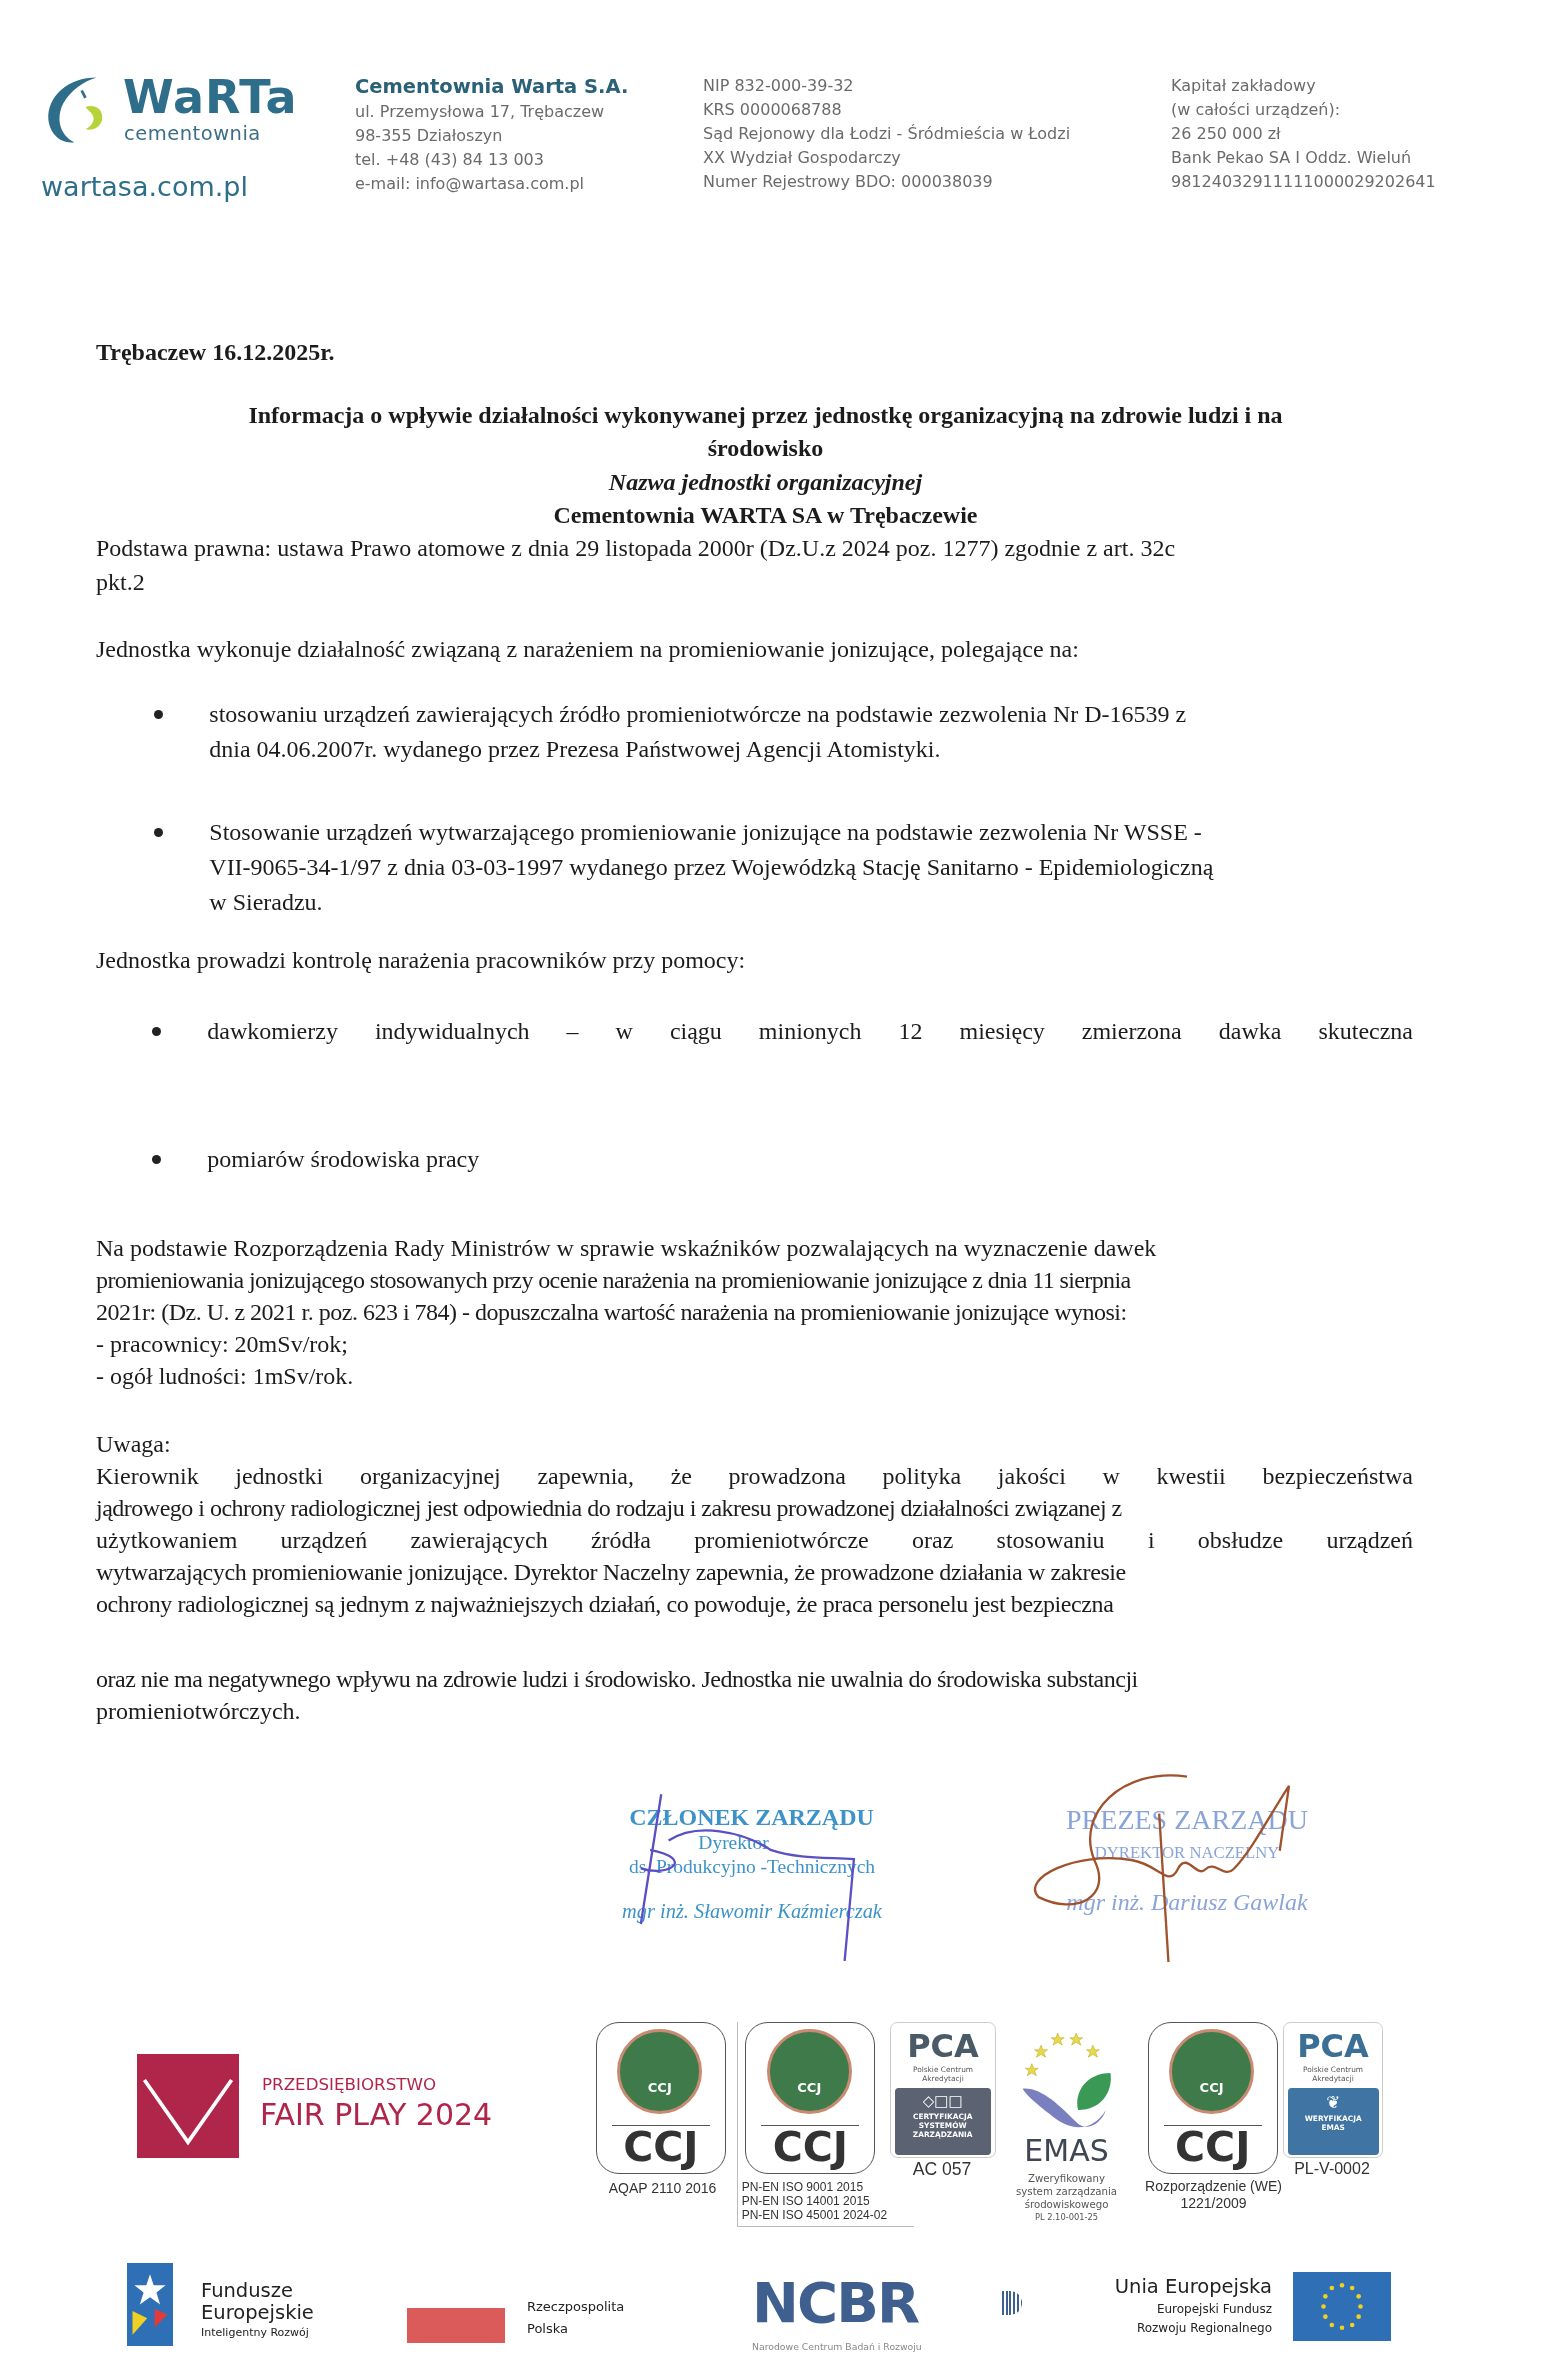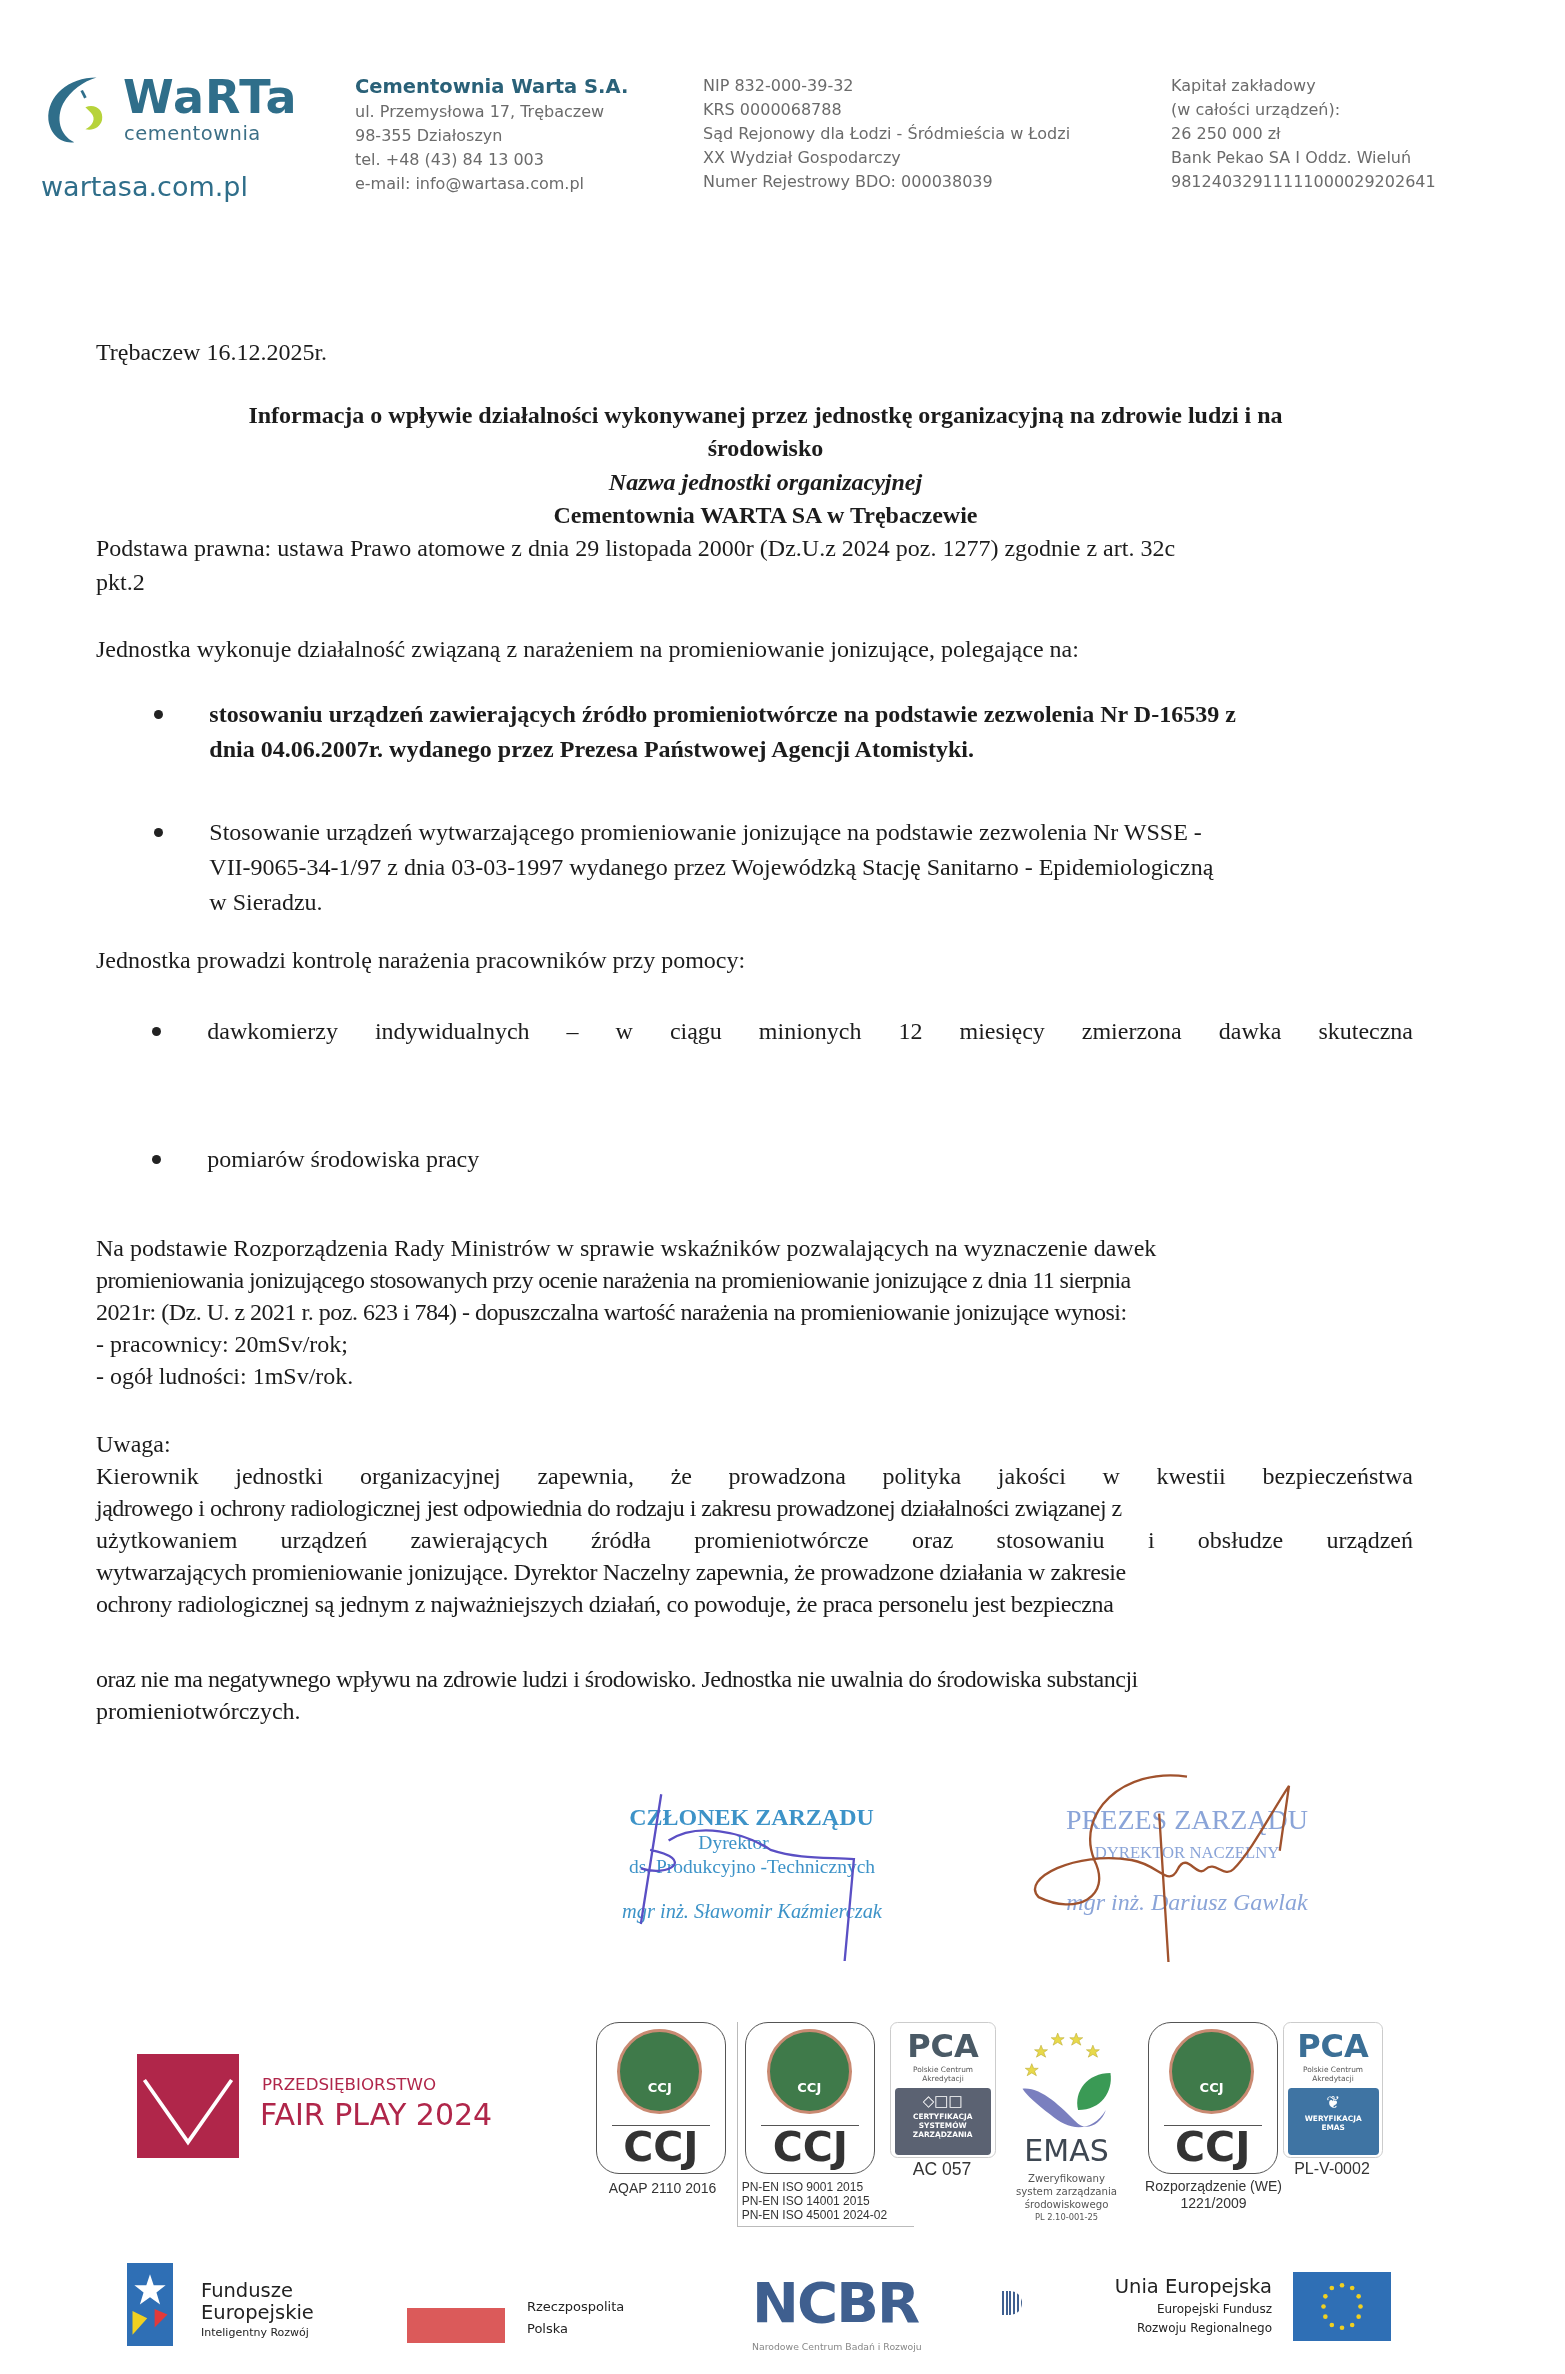--- a/index.html
+++ b/index.html
@@ -66,33 +66,33 @@
 
   <div class="abs" style="left:1171px;top:74px;width:390px;">
     <div class="hdr">Kapitał zakładowy</div>
     <div class="hdr">(w całości urządzeń):</div>
     <div class="hdr">26 250 000 zł</div>
     <div class="hdr">Bank Pekao SA I Oddz. Wieluń</div>
     <div class="hdr">98124032911111000029202641</div>
   </div>
 </div>
 
-<div class="abs doc" style="left:96px;top:336px;">Trębaczew 16.12.2025r.</div>
+<div class="abs doc" style="left:96px;top:336px;font-weight:bold;">Trębaczew 16.12.2025r.</div>
 
 <div class="abs doc title-line" style="left:93px;top:399px;width:1345px;">Informacja o wpływie działalności wykonywanej przez jednostkę organizacyjną na zdrowie ludzi i na</div>
 <div class="abs doc title-line" style="left:93px;top:432px;width:1345px;">środowisko</div>
 <div class="abs doc italic-line" style="left:93px;top:466px;width:1345px;">Nazwa jednostki organizacyjnej</div>
 <div class="abs doc title-line" style="left:93px;top:499px;width:1345px;">Cementownia WARTA SA w Trębaczewie</div>
 
 <div class="abs doc" style="left:96px;top:532px;white-space:nowrap;">Podstawa prawna: ustawa Prawo atomowe z dnia 29 listopada 2000r (Dz.U.z 2024 poz. 1277) zgodnie z art. 32c</div>
 <div class="abs doc" style="left:96px;top:566px;">pkt.2</div>
 
 <div class="abs doc" style="left:96px;top:633px;">Jednostka wykonuje działalność związaną z narażeniem na promieniowanie jonizujące, polegające na:</div>
 
-<div class="bullet-row doc" style="left:154px;top:698px;width:1261px;font-weight:bold;">
+<div class="bullet-row doc" style="left:154px;top:698px;width:1261px;">
   <span class="bullet-dot"></span>
   <div style="margin-left:46px;">
     <div style="white-space:nowrap;">stosowaniu urządzeń zawierających źródło promieniotwórcze na podstawie zezwolenia Nr D-16539 z</div>
     <div style="margin-top:2.8px;">dnia 04.06.2007r. wydanego przez Prezesa Państwowej Agencji Atomistyki.</div>
   </div>
 </div>
 
 <div class="bullet-row doc" style="left:154px;top:816px;width:1261px;">
   <span class="bullet-dot"></span>
   <div style="margin-left:46px;">

